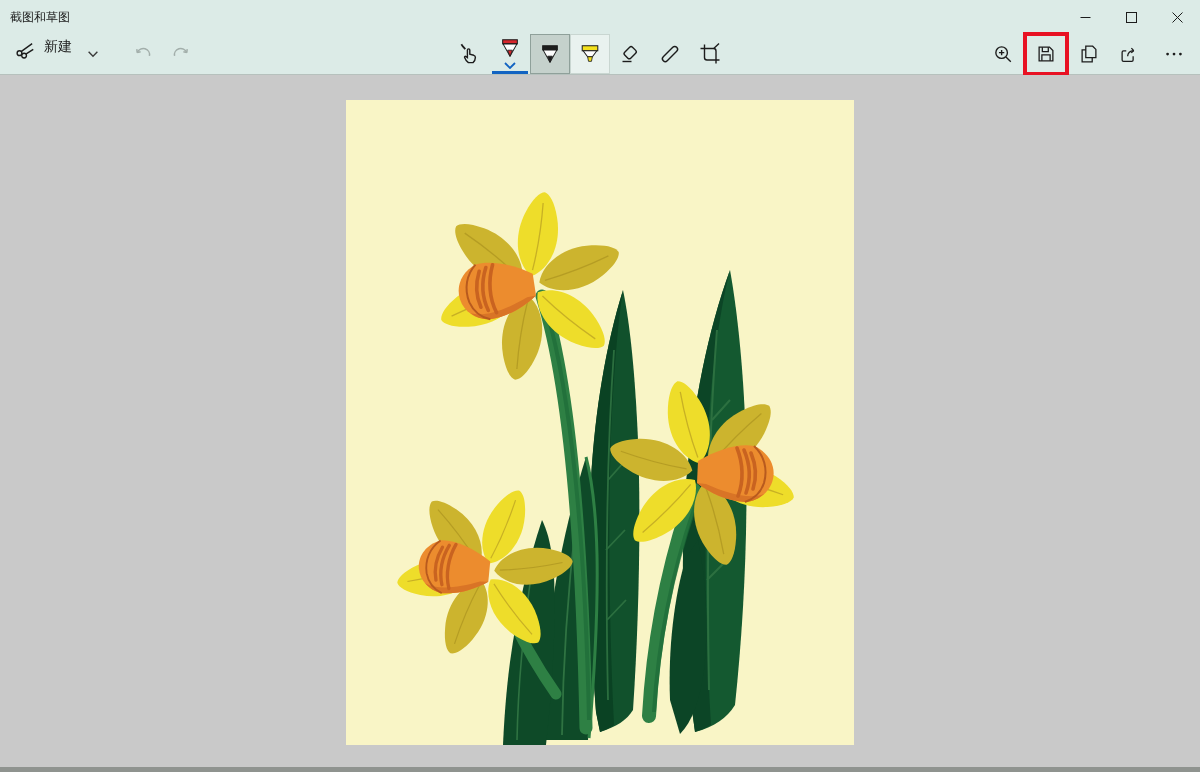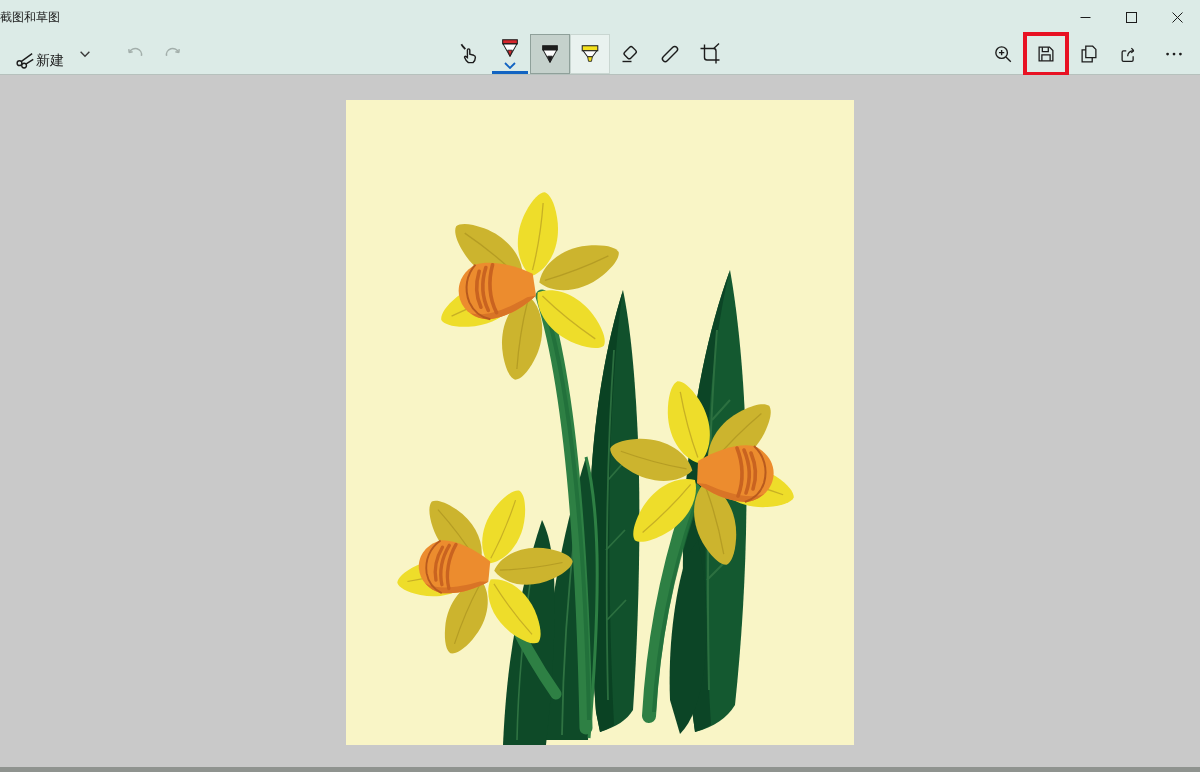--- a/index.html
+++ b/index.html
@@ -5,31 +5,31 @@
   html,body{margin:0;padding:0;}
   body{
     width:1200px;height:772px;overflow:hidden;
     font-family:"Liberation Sans", sans-serif;
     background:#c9c9c9;position:relative;
   }
   
   .titlebar{
     height:34px;background:#dcebe7;display:flex;align-items:center;
   }
-  .app-title{font-size:12px;color:#1b1b1b;padding-left:0;}
+  .app-title{font-size:12px;color:#1b1b1b;padding-left:10px;}
   .win-controls{margin-left:auto;display:flex;height:34px;}
   .win-btn{width:46px;height:34px;display:flex;align-items:center;justify-content:center;background:transparent;border:none;padding:0;}
   .toolbar{
     height:40px;background:#dcebe7;position:relative;
     border-bottom:1px solid #b6c1bd;
   }
   .tb-left{position:absolute;left:8px;top:0;height:40px;display:flex;align-items:center;}
   .tb-center{position:absolute;left:450px;top:0;height:40px;display:flex;align-items:center;}
   .tb-right{position:absolute;right:6px;top:0;height:40px;display:flex;align-items:center;}
-  .new-btn{display:flex;align-items:flex-end;gap:0;height:32px;padding:0 6px;background:transparent;border:none;}
+  .new-btn{display:flex;align-items:flex-start;gap:8px;height:32px;padding:0 6px;background:transparent;border:none;}
   .new-label{font-size:14px;color:#1b1b1b;}
   .chev-btn{background:transparent;border:none;padding:0 8px;height:32px;display:flex;align-items:center;}
   .tool-btn{
     width:40px;height:40px;display:flex;align-items:center;justify-content:center;
     background:transparent;border:none;padding:0;position:relative;box-sizing:border-box;
   }
   .tool-btn.hist{width:40px;}
   .tool-btn.pen-selected svg.pen{position:absolute;top:3px;left:9px;}
   .pen-chevron{position:absolute;bottom:5px;left:13px;}
   .pen-underline{position:absolute;bottom:0;left:2px;width:36px;height:3px;background:#1263c2;}

